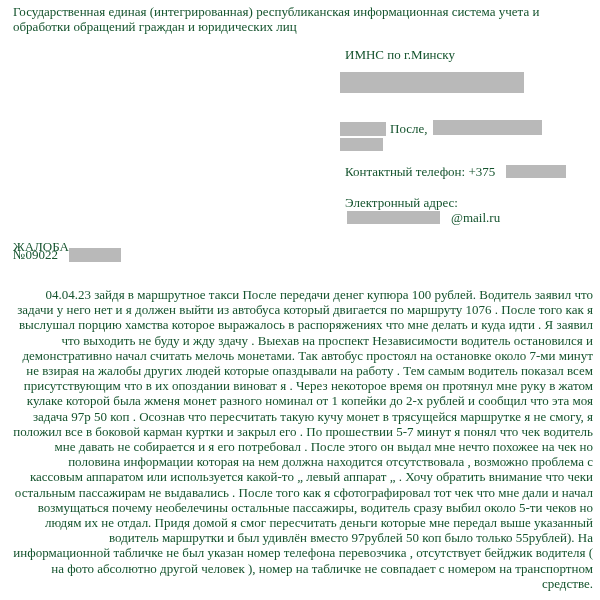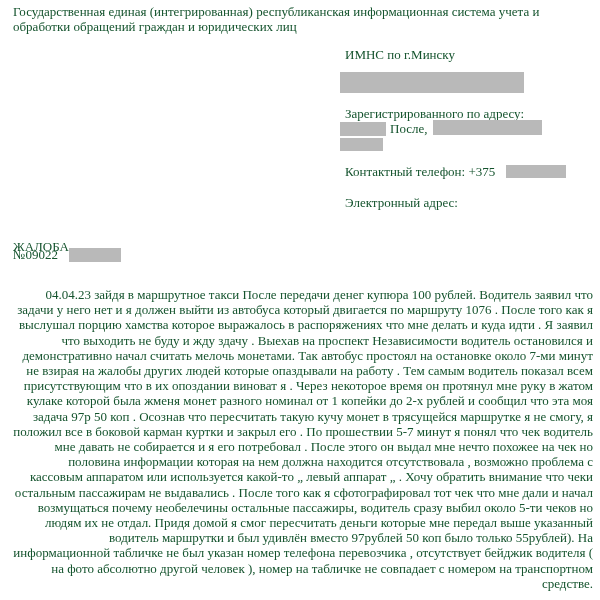--- a/index.html
+++ b/index.html
@@ -34,34 +34,37 @@
 <body>
 
 <div class="page" style="background: rgb(255, 255, 255); color: #14532d;">
 
   <div class="abs txt header-par" style="left:13px; top:4px;">Государственная единая (интегрированная) республиканская информационная система учета и обработки обращений граждан и юридических лиц</div>
 
   <div class="abs txt" style="left:345px; top:47px;">ИМНС по г.Минску</div>
 
   <span class="abs redact" style="left: 340px; top: 72px; width: 184px; height: 21px; background: rgb(185, 185, 185);"></span>
 
-  <div class="abs txt" style="left:345px; top:106px;">Зарегистрированного по адресу:</div>
 
   <span class="abs redact" style="left: 340px; top: 122px; width: 46px; height: 14px; background: rgb(185, 185, 185);"></span>
   <div class="abs txt" style="left:390px; top:121px;">После,</div>
   <span class="abs redact" style="left: 433px; top: 120px; width: 109px; height: 15px; background: rgb(185, 185, 185);"></span>
 
   <span class="abs redact" style="left: 340px; top: 138px; width: 43px; height: 13px; background: rgb(185, 185, 185);"></span>
 
   <div class="abs inline-row" style="left:345px; top:164px;">
     <span class="txt">Контактный телефон: +375</span>
     <span class="redact" style="width: 60px; height: 13px; background: rgb(185, 185, 185);"></span>
   </div>
 
   <div class="abs txt" style="left:345px; top:195px;">Электронный адрес:</div>
+  <div class="abs inline-row" style="left:347px; top:210px;">
+    <span class="redact" style="width: 93px; height: 13px; background: rgb(185, 185, 185);"></span>
+    <span class="txt">@mail.ru</span>
+  </div>
 
   <div class="abs txt" style="left:13px; top:239px;">ЖАЛОБА</div>
   <div class="abs inline-row" style="left:13px; top:247px;">
     <span class="txt">№09022</span>
     <span class="redact" style="width: 52px; height: 14px; background: rgb(185, 185, 185);"></span>
   </div>
 
   <div class="abs txt body-par" style="left:13px; top:287px;">04.04.23 зайдя в маршрутное такси После передачи денег купюра 100 рублей. Водитель заявил что задачи у него нет и я должен выйти из автобуса который двигается по маршруту 1076 . После того как я выслушал порцию хамства которое выражалось в распоряжениях что мне делать и куда идти . Я заявил что выходить не буду и жду здачу . Выехав на проспект Независимости водитель остановился и демонстративно начал считать мелочь монетами. Так автобус простоял на остановке около 7-ми минут не взирая на жалобы других людей которые опаздывали на работу . Тем самым водитель показал всем присутствующим что в их опоздании виноват я . Через некоторое время он протянул мне руку в жатом кулаке которой была жменя монет разного номинал от 1 копейки до 2-х рублей и сообщил что эта моя задача 97р 50 коп . Осознав что пересчитать такую кучу монет в трясущейся маршрутке я не смогу, я положил все в боковой карман куртки и закрыл его . По прошествии 5-7 минут я понял что чек водитель мне давать не собирается и я его потребовал . После этого он выдал мне нечто похожее на чек но половина информации которая на нем должна находится отсутствовала , возможно проблема с кассовым аппаратом или используется какой-то „ левый аппарат „ . Хочу обратить внимание что чеки остальным пассажирам не выдавались . После того как я сфотографировал тот чек что мне дали и начал возмущаться почему необелечины остальные пассажиры, водитель сразу выбил около 5-ти чеков но людям их не отдал. Придя домой я смог пересчитать деньги которые мне передал выше указанный водитель маршрутки и был удивлён вместо 97рублей 50 коп было только 55рублей). На информационной табличке не был указан номер телефона перевозчика , отсутствует бейджик водителя ( на фото абсолютно другой человек ), номер на табличке не совпадает с номером на транспортном средстве.</div>
 
 </div>

